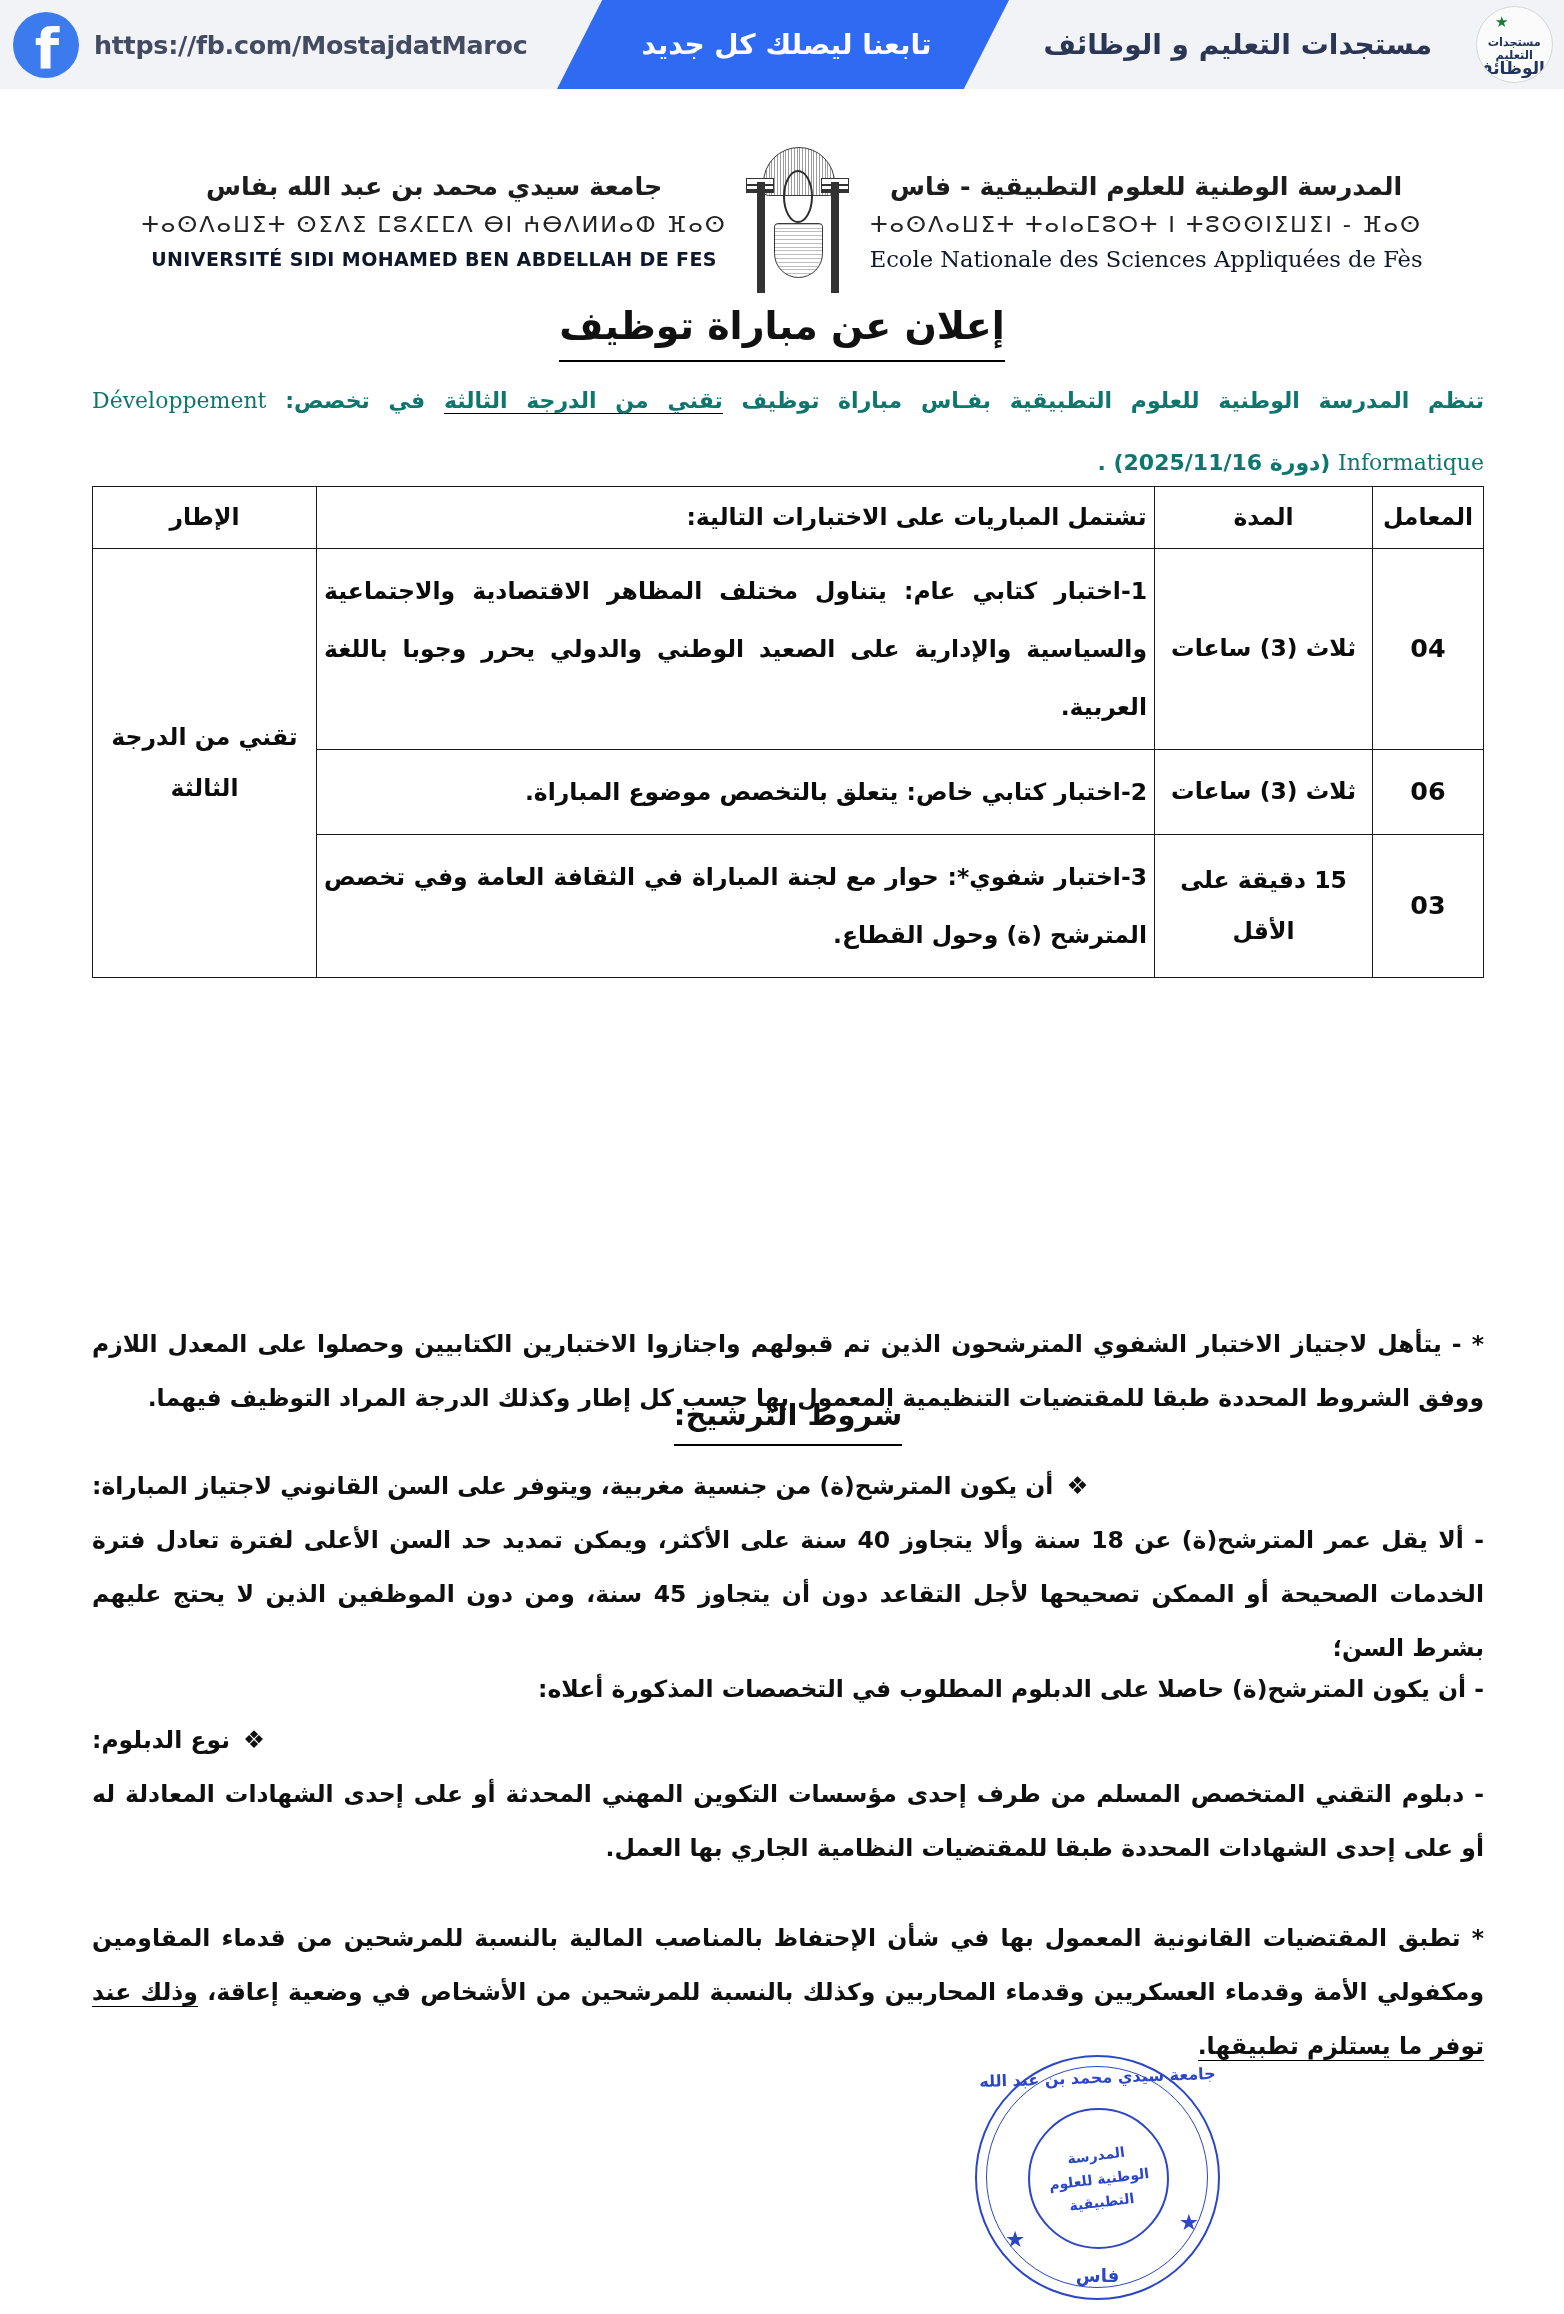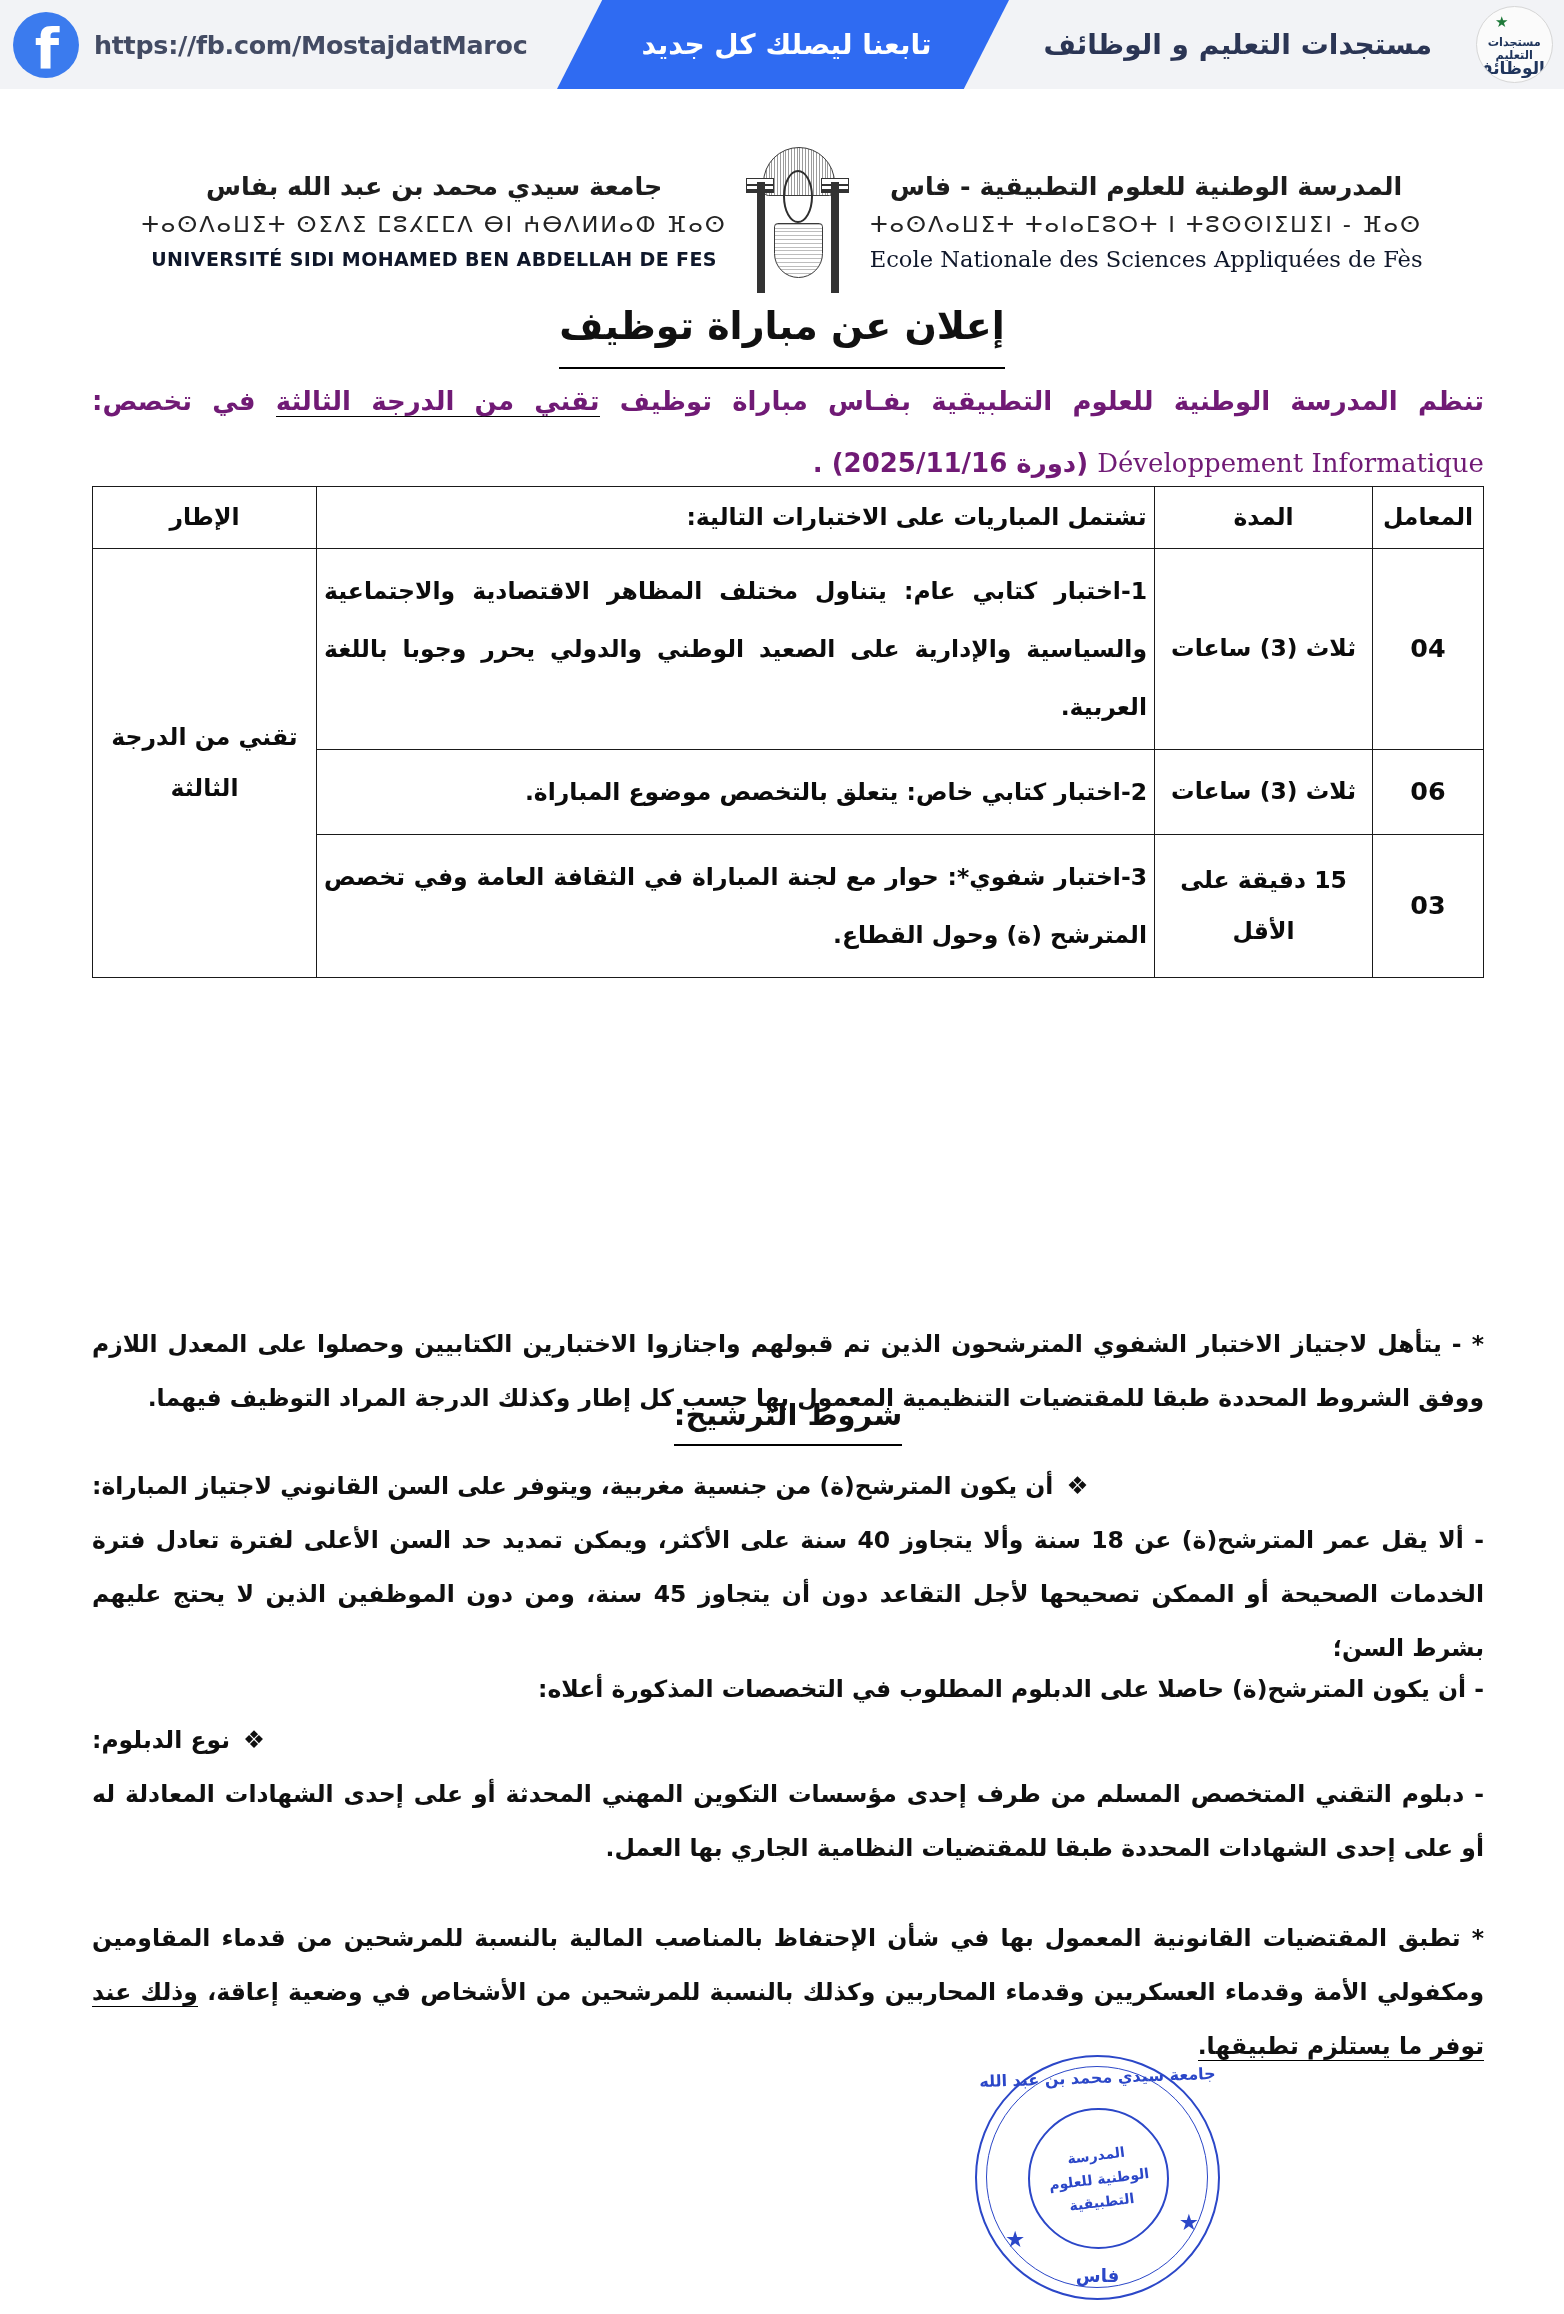--- a/index.html
+++ b/index.html
@@ -219,35 +219,35 @@
   #doc-title {
     position: absolute;
     top: 215px; left: 0; right: 0;
     text-align: center;
     direction: rtl;
   }
   #doc-title span {
     font-size: 38px;
     font-weight: 700;
     border-bottom: 2.8px solid #000;
-    padding-bottom: 19px;
+    padding-bottom: 12px;
     display: inline-block;
   }
 
   
   #doc-intro {
     position: absolute;
     top: 281px; left: 92px;
     width: 1392px;
     direction: rtl;
     text-align: justify;
-    font-size: 26px;
+    font-size: 22px;
     font-weight: 700;
     line-height: 62px;
-    color: #701a75;
+    color: #0f766e;
   }
   #doc-intro .u { border-bottom: 1.9px solid #000; }
   #doc-intro .ltr { direction: ltr; unicode-bidi: embed; font-family: "DejaVu Serif", serif; font-weight: 400; }
 
   
   #exam-table {
     position: absolute;
     top: 397px; left: 92px;
     width: 1392px;
     border-collapse: collapse;

